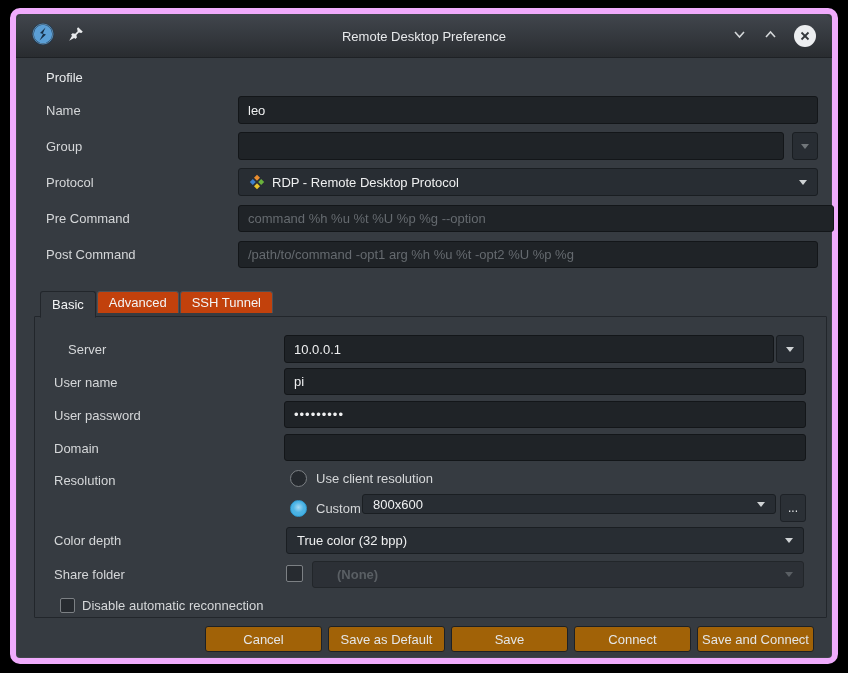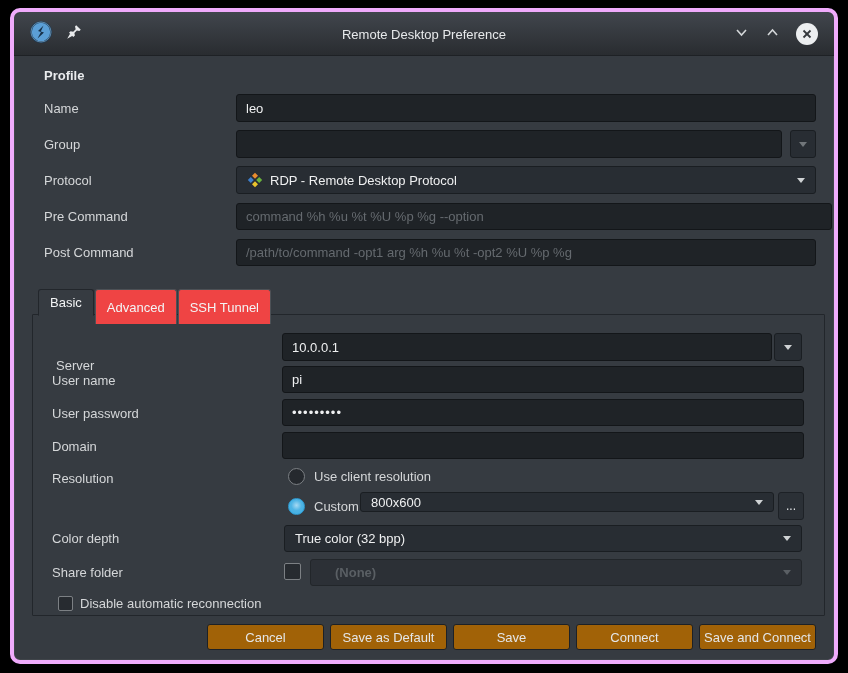--- a/index.html
+++ b/index.html
@@ -1,50 +1,50 @@
 <!DOCTYPE html>
 <html><head>
 <meta charset="utf-8">
 <style>
   * { margin:0; padding:0; box-sizing:border-box; }
   html,body { width:848px; height:673px; background:#000; overflow:hidden;
               font-family:"Liberation Sans", sans-serif; }
   .window { position:absolute; left:10px; top:8px; width:828px; height:656px;
-            background:#363b41; border-radius:10px; border:4px solid #f0abfc;
+            background:#363b41; border-radius:10px; border:6px solid #f0abfc;
             box-shadow: inset 0 0 0 1px rgba(255,255,255,0.05); }
   .titlebar { position:absolute; left:0; top:0; right:0; height:44px;
               border-radius:9px 9px 0 0;
               background:linear-gradient(#41464d, #292c30);
               border-bottom:1px solid #1e2125; }
   .tb-left { position:absolute; left:16px; top:0; height:44px; display:flex; align-items:center; gap:14px; }
   .tb-right { position:absolute; right:16px; top:0; height:44px; display:flex; align-items:center; gap:16px; }
   .win-title { position:absolute; left:0; right:0; top:0; height:44px; display:flex;
                align-items:center; justify-content:center; color:#e7e9eb; font-size:13px; }
   .close-btn { width:22px; height:22px; border-radius:50%; background:#eceef0;
                display:flex; align-items:center; justify-content:center; }
   .lbl { position:absolute; color:#d5d7d9; font-size:13px; white-space:nowrap; }
-  .section-lbl { font-weight:bold; color:#e9ebed; }
+  .section-lbl { font-weight:normal; color:#e9ebed; }
   .entry { position:absolute; background:#1f2327; border:1px solid #131619; border-radius:3px;
            color:#eff0f1; font-family:"Liberation Sans",sans-serif; font-size:13px;
            padding:4px 9px; outline:none; }
   .entry::placeholder { color:#656a6f; }
   .dropdown { position:absolute; background:#282d33; border:1px solid #1a1e22; border-radius:3px;
               display:flex; align-items:center; padding:0 10px; gap:7px;
               color:#eff0f1; font-size:13px; }
   .dropdown .caret { margin-left:auto; }
   .dropdown.disabled { background:#2c3036; color:#5a5f64; border-color:#22262a; padding-left:24px; }
   .caret { width:0; height:0; border-left:4.5px solid transparent; border-right:4.5px solid transparent;
            border-top:5.5px solid #cfd2d4; }
   .caret.gray { border-top-color:#71767a; }
   .caret.dim  { border-top-color:#5a5f64; }
   .combo-arrow-btn { position:absolute; background:#282d33; border:1px solid #1a1e22; border-radius:3px;
                      display:flex; align-items:center; justify-content:center; }
   .tabstrip { position:absolute; left:24px; top:277px; display:flex; z-index:2; }
-  .tab { height:35px; padding:0 11px; display:flex; align-items:center; font-size:13px;
-         color:#f3f4f5; background:#ef4444; border:1px solid #4d5156; border-bottom:none;
+  .tab { height:22px; padding:0 11px; display:flex; align-items:center; font-size:13px;
+         color:#f3f4f5; background:#c2410c; border:1px solid #4d5156; border-bottom:none;
          border-radius:3px 3px 0 0; margin-right:1px; }
   .tab.active { background:#363b41; border:1px solid #22262b; border-bottom:1px solid #363b41;
                 height:27px; color:#f3f4f5; }
   .panel { position:absolute; left:18px; top:302px; width:793px; height:302px;
            border:1px solid #22262b; background:#363b41; border-radius:1px; }
   .radio { position:absolute; width:17px; height:17px; border-radius:50%;
            background:#25292e; border:1px solid #7c8084; }
   .radio.selected { border:1px solid #2f9dd4;
                     background:radial-gradient(circle at 50% 42%, #a6d9f2 0%, #4eb4e5 45%, #3daee2 100%); }
   .checkbox { position:absolute; background:#272b30; border:1px solid #7c8084; border-radius:2px; }
@@ -127,21 +127,21 @@
   <div class="lbl" style="left:30px; top:233px;">Post Command</div>
   <input class="entry" style="left: 222px; top: 227px; width: 580px; height: 27px;" placeholder="/path/to/command -opt1 arg %h %u %t -opt2 %U %p %g">
 
   <div class="tabstrip">
     <div class="tab active">Basic</div>
     <div class="tab">Advanced</div>
     <div class="tab">SSH Tunnel</div>
   </div>
   <div class="panel"></div>
 
-  <div class="lbl" style="left:42px; top:328px;margin-top:18px;">Server</div>
+  <div class="lbl" style="left:52px; top:328px;">Server</div>
   <input class="entry" style="left: 268px; top: 321px; width: 490px; height: 28px;" value="10.0.0.1">
   <div class="combo-arrow-btn" style="left:760px; top:321px; width:28px; height:28px;">
     <span class="caret"></span>
   </div>
 
   <div class="lbl" style="left:38px; top:361px;">User name</div>
   <input class="entry" style="left: 268px; top: 354px; width: 522px; height: 27px;" value="pi">
 
   <div class="lbl" style="left:38px; top:394px;">User password</div>
   <input class="entry" style="left: 268px; top: 387px; width: 522px; height: 27px; letter-spacing: 1px;" value="•••••••••">

